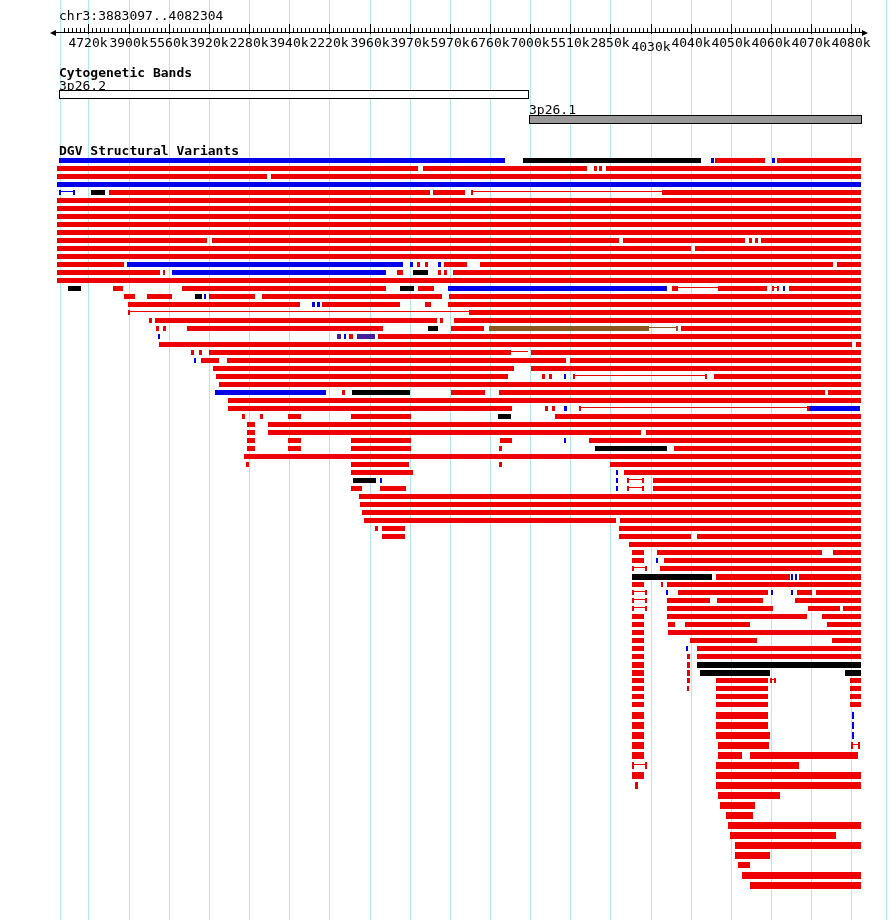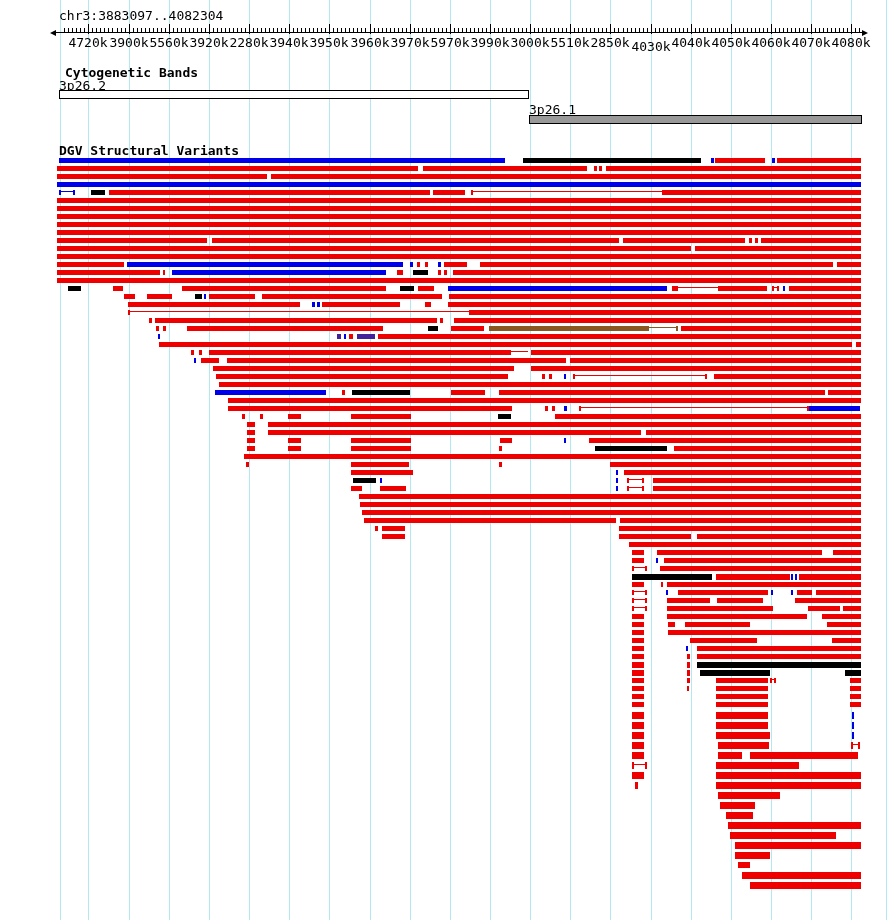--- a/index.html
+++ b/index.html
@@ -253,37 +253,37 @@
       <div class="tick" style="left: 847px; top: 28px; height: 4px;"></div>
       <div class="tick" style="left: 851px; top: 24px; height: 10px;"></div>
       <div class="tick" style="left: 855px; top: 28px; height: 4px;"></div>
       <div class="tick" style="left: 859px; top: 28px; height: 4px;"></div>
       <div class="axis-lab" style="left: 66px; top: 36px;">4720k</div>
       <div class="axis-lab" style="left: 107px; top: 36px;">3900k</div>
       <div class="axis-lab" style="left: 147px; top: 36px;">5560k</div>
       <div class="axis-lab" style="left: 187px; top: 36px;">3920k</div>
       <div class="axis-lab" style="left: 227px; top: 36px;">2280k</div>
       <div class="axis-lab" style="left: 267px; top: 36px;">3940k</div>
-      <div class="axis-lab" style="left: 307px; top: 36px;">3950k</div>
+      <div class="axis-lab" style="left: 307px; top: 36px;">2220k</div>
       <div class="axis-lab" style="left: 348px; top: 36px;">3960k</div>
       <div class="axis-lab" style="left: 388px; top: 36px;">3970k</div>
       <div class="axis-lab" style="left: 428px; top: 36px;">5970k</div>
-      <div class="axis-lab" style="left: 468px; top: 36px;">3990k</div>
-      <div class="axis-lab" style="left: 508px; top: 36px;">3000k</div>
+      <div class="axis-lab" style="left: 468px; top: 36px;">6760k</div>
+      <div class="axis-lab" style="left: 508px; top: 36px;">7000k</div>
       <div class="axis-lab" style="left: 548px; top: 36px;">5510k</div>
       <div class="axis-lab" style="left: 588px; top: 36px;">2850k</div>
       <div class="axis-lab" style="left: 629px; top: 40px;">4030k</div>
       <div class="axis-lab" style="left: 669px; top: 36px;">4040k</div>
       <div class="axis-lab" style="left: 709px; top: 36px;">4050k</div>
       <div class="axis-lab" style="left: 749px; top: 36px;">4060k</div>
       <div class="axis-lab" style="left: 789px; top: 36px;">4070k</div>
       <div class="axis-lab" style="left: 829px; top: 36px;">4080k</div>
     </div>
 
-  <div class="lbl bold" style="left:65px;top:66px;">Cytogenetic Bands</div>
+  <div class="lbl bold" style="left:59px;top:66px;">Cytogenetic Bands</div>
   <div id="cyto-track">
       <div class="lbl" style="left: 59px; top: 79px;">3p26.2</div>
       <div class="band" style="left: 59px; top: 90px; width: 470px; height: 9px; background: rgb(255, 255, 255);"></div>
       <div class="lbl" style="left: 529px; top: 103px;">3p26.1</div>
       <div class="band" style="left: 529px; top: 115px; width: 333px; height: 9px; background: rgb(153, 153, 153);"></div>
     </div>
 
   <div class="lbl bold" style="left:59px;top:144px;">DGV Structural Variants</div>
   <div id="variants-track">
       <div class="seg" style="left: 59px; top: 158px; width: 446px; height: 5px; background: rgb(0, 0, 232);"></div>

